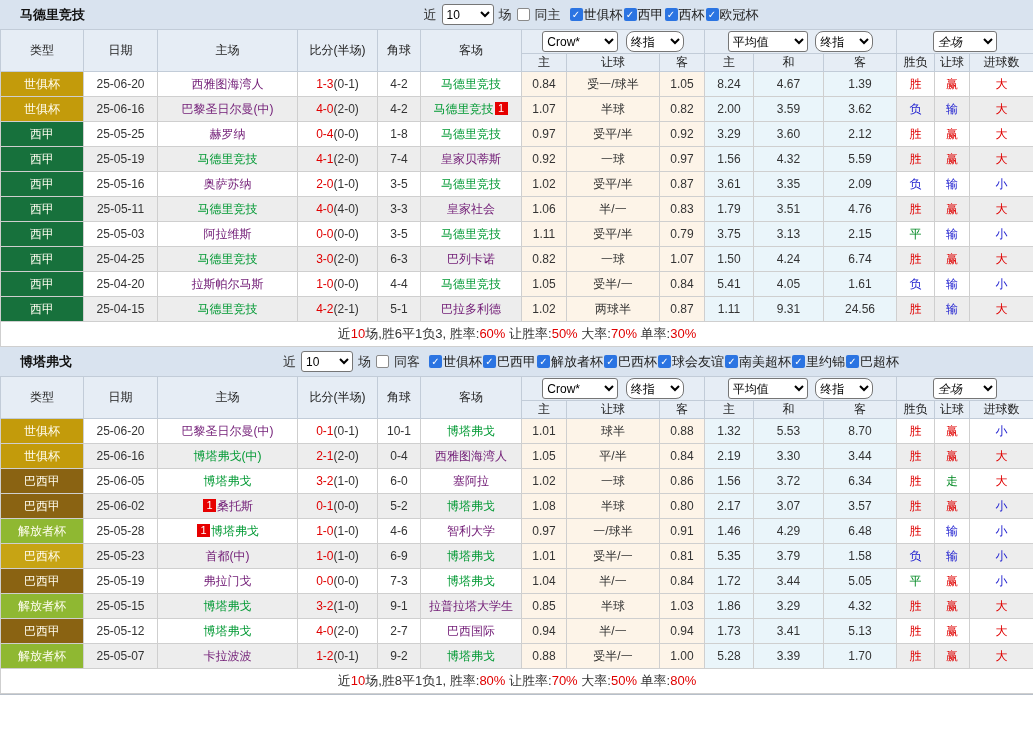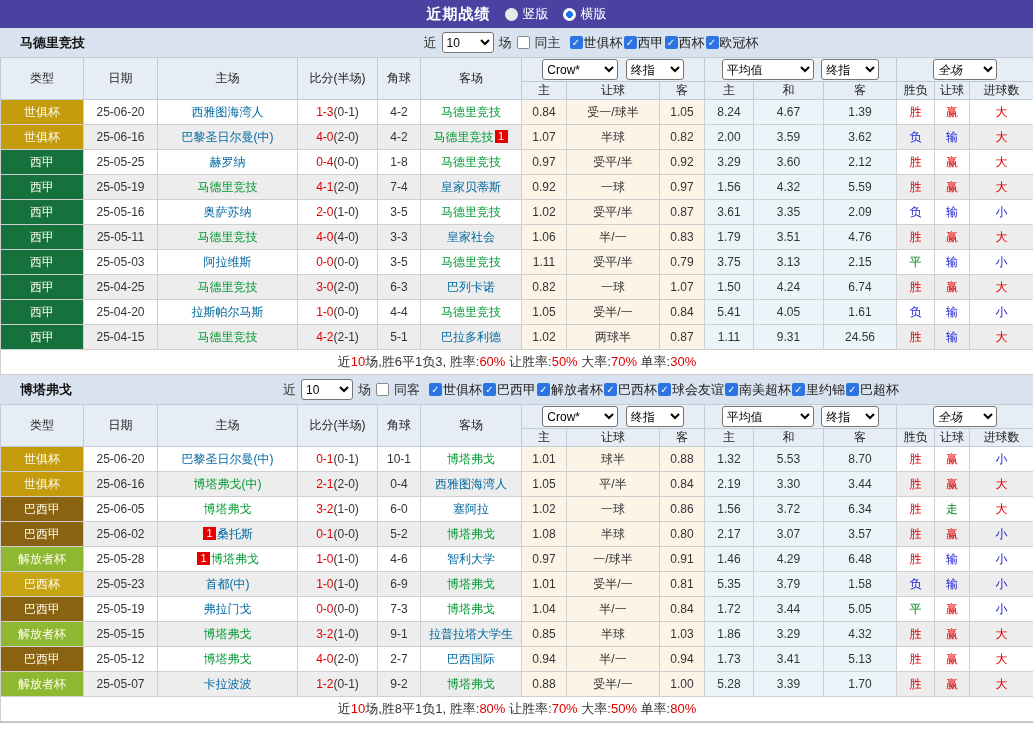--- a/index.html
+++ b/index.html
@@ -29,56 +29,45 @@
 
   
   table { border-collapse:collapse; table-layout:fixed; width:1033px; }
   th,td { border:1px solid #cfcfcf; text-align:center; font-size:12px; white-space:nowrap; overflow:hidden; padding:0; }
   thead th { background:#e6edf5; border-color:#c2ccd8; font-weight:normal; color:#222; }
   tr.hrow1 th { height:23px; }
   tr.hrow2 th { height:18px; }
   .dropcell { padding:1px 0; }
   .dropcell .sel { margin:0 2px; }
   .sel-company { width:76px; }
-  .sel-final { width:58px; }
-  .sel-avg { width:92px; }
+  .sel-final { width:58px;border-radius:8px; }
+  .sel-avg { width:80px; }
   .sel-scope { width:64px;font-style:italic; }
   tbody td { height:25px; background:#fff; }
   tbody tr:nth-child(even) td { background:#ededed; }
   tbody tr td.o1 { background:#fdf4e8; }
   tbody tr td.o2 { background:#eaf5fa; }
   td.c-type { color:#fffdf0; }
   .sred { color:#e00000; }
   .shalf { color:#333; }
   .tgreen { color:#009933; cursor:pointer; }
-  .tplain { color:#0369a1; cursor:pointer; }
+  .tplain { color:#701a75; cursor:pointer; }
   .b1 { display:inline-block; width:13px; height:13px; line-height:13px; background:#e60000; color:#fff;
         font-size:11px; vertical-align:1px; margin:0 1px; }
   td.red { color:#e00000; }
   td.blue { color:#2020d0; }
   td.green { color:#008822; }
   tr.summary td { height:25px; background:#fff; font-size:13px; color:#333; }
   tr.summary .red { color:#e00000; }
 </style>
 </head>
 <body>
 
 <div class="page">
 
-  <div class="titlebar">
-    <span class="title">近期战绩</span>
-    <label class="radio">
-      <span class="rdot"></span>
-      <span>竖版</span>
-    </label>
-    <label class="radio">
-      <span class="rdot selected"></span>
-      <span>横版</span>
-    </label>
-  </div>
 
   <div>
     <div class="filterbar">
       <span class="teamname">马德里竞技</span>
       <div class="filters">
         <span>近</span>
         <select class="sel sel-count">
           <option>10</option>
         </select>
         <span>场</span>

